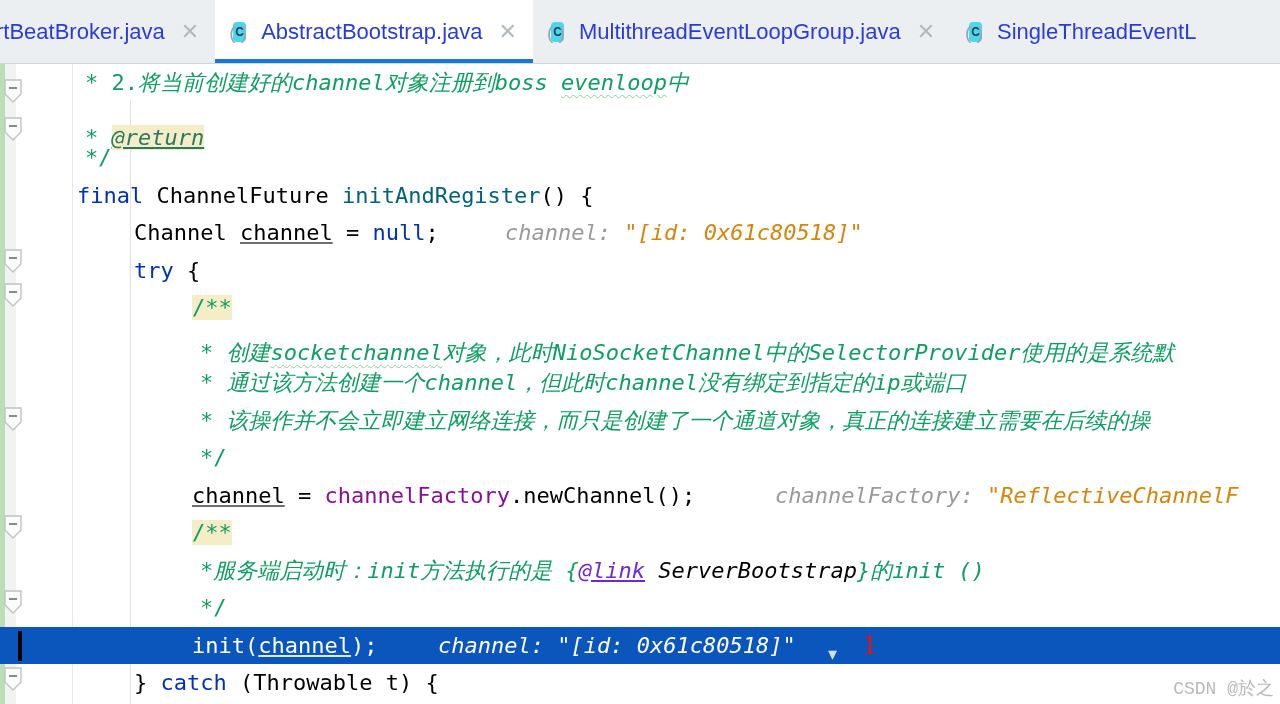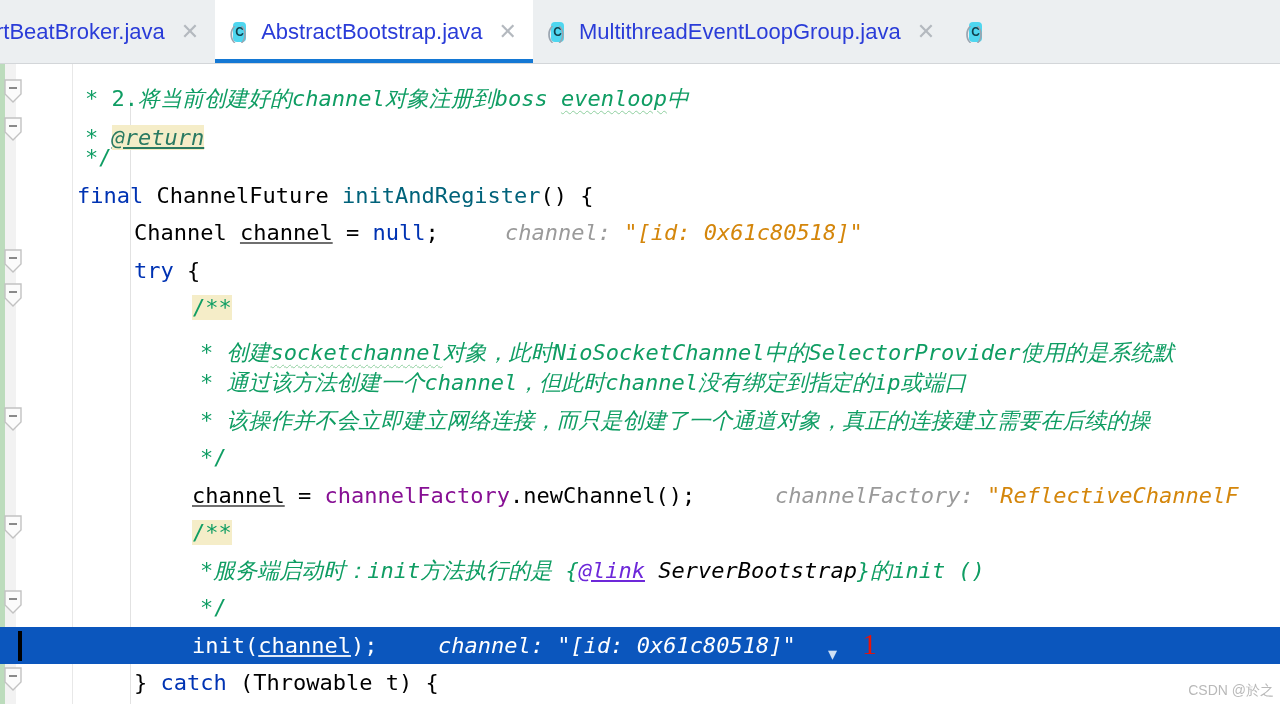--- a/index.html
+++ b/index.html
@@ -128,22 +128,22 @@
     font-family:"Liberation Sans",sans-serif;
   }
   .redmark{
     position:absolute;top:-2px;color:#e81309;font-size:30px;
     font-family:"Liberation Serif",serif;
   }
 
   
   .watermark{
     position:absolute;right:6px;bottom:4px;
-    color:#b9b9b9;font-size:14px;
-    font-family:Liberation Sans, sans-serif;
+    color:#b9b9b9;font-size:18px;
+    font-family:Liberation Mono, monospace;
   }
 </style>
 </head>
 <body>
 
 <div id="app">
 
   <div class="tabbar">
 
     <div class="tab" style="padding-left:0;margin-left:-4px;">
@@ -167,20 +167,21 @@
       </span>
       <span class="tlabel">MultithreadEventLoopGroup.java</span>
       <span class="tclose">✕</span>
     </div>
 
     <div class="tab">
       <span class="ficon">
         <span class="paren">(&nbsp;)</span>
         <span class="cbox">C</span>
       </span>
+      <span class="tlabel">SingleThreadEventL</span>
     </div>
 
   </div>
 
   <div class="editor">
 
     <div class="gutter-left"></div>
     <div class="gutter-change"></div>
     <div class="gutter-mid"></div>
     <div class="gutter-sep"></div>
@@ -231,21 +232,21 @@
     <div class="fold" style="top:602px;">
       <svg width="22" height="26" viewBox="0 0 22 26">
           <path d="M3 2h16v14l-8 8-8-8z" fill="#fbfbfb" stroke="#c2c2c2" stroke-width="1.4"></path>
           <rect x="7" y="9" width="8" height="2" fill="#8a8a8a"></rect>
         </svg>
     </div>
 
     <div class="code">
 
       
-      <div class="line" style="top:16px;">
+      <div class="line" style="top:0px;">
         <span class="txt cmtg" style="left:85px;">* 2.<span class="it">将当前创建好的</span><span class="it">channel</span><span class="it">对象注册到</span><span class="it">boss </span><span class="it wavy">evenloop</span><span class="it">中</span></span>
       </div>
 
       
       <div class="line" style="top:37.5px;margin-top:17px;">
         <span class="txt cmtg" style="left:85px;">* <span class="doctag-hl it">@return</span></span>
       </div>
 
       
       <div class="line" style="top:75px;">

